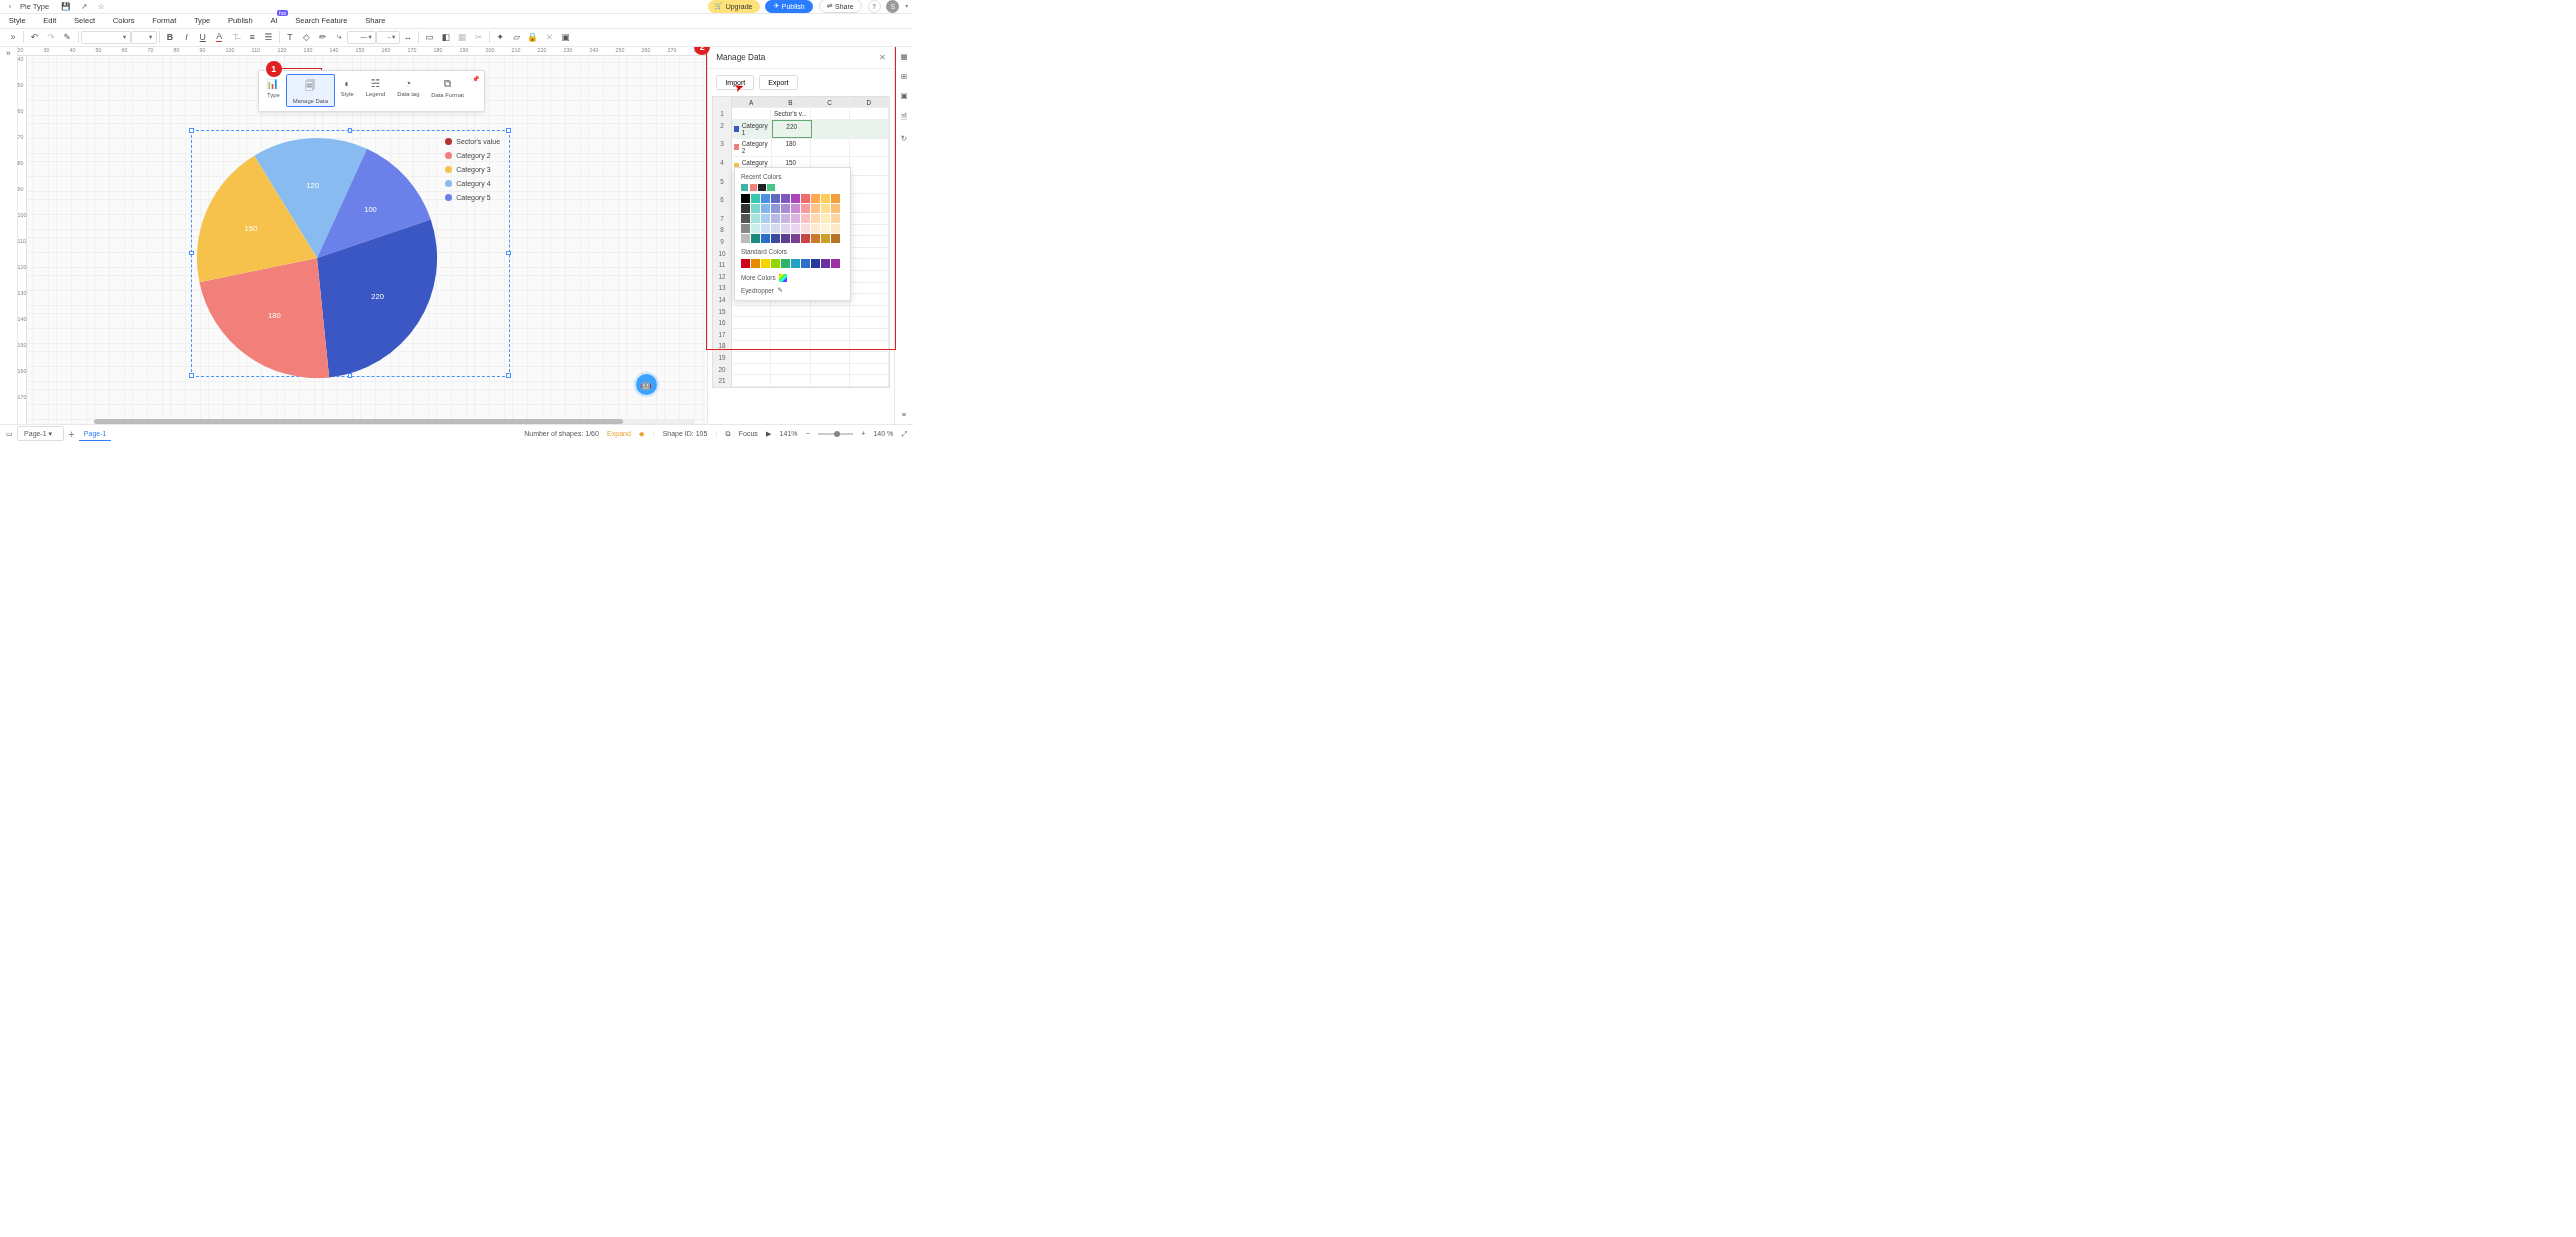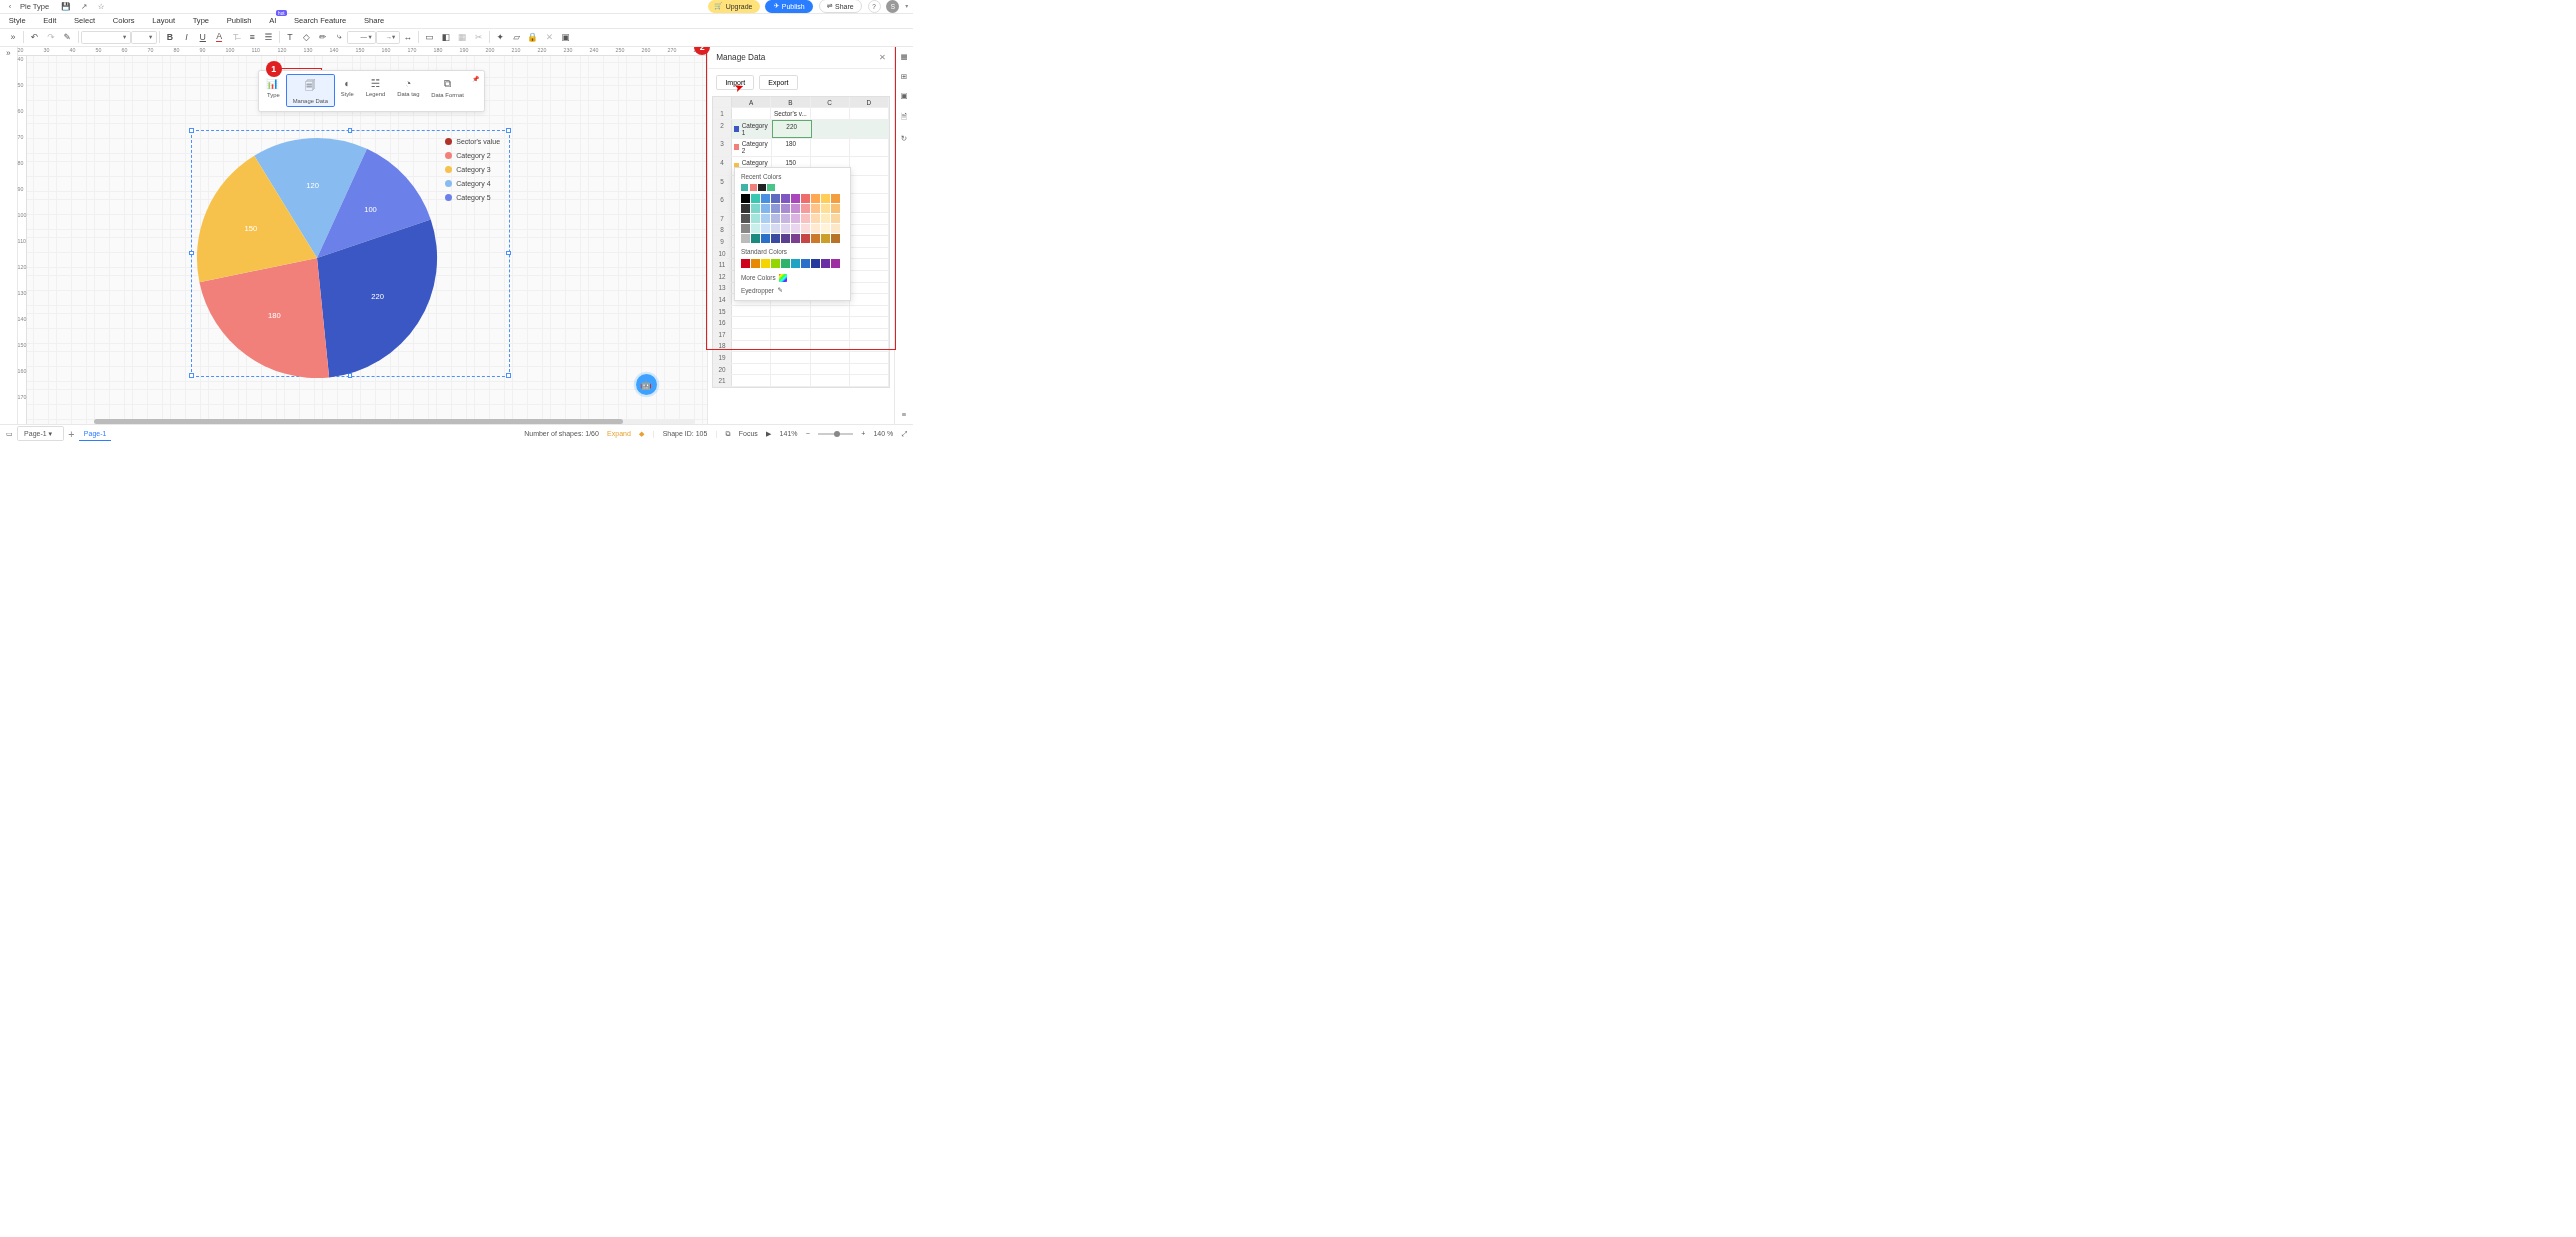--- a/index.html
+++ b/index.html
@@ -134,21 +134,21 @@
       <div class="avatar">S</div>
       <span style="color:#888;font-size:5.9px;">▾</span>
     </div>
   </div>
 
   <div class="menubar">
     <span>Style</span>
     <span>Edit</span>
     <span>Select</span>
     <span>Colors</span>
-    <span>Layout</span>
+    <span>Format</span>
     <span>Type</span>
     <span>Publish</span>
     <span class="ai-item">
       <span>AI</span>
       <span class="ai-badge">hot</span>
     </span>
     <span>Search Feature</span>
     <span>Share</span>
   </div>
 

